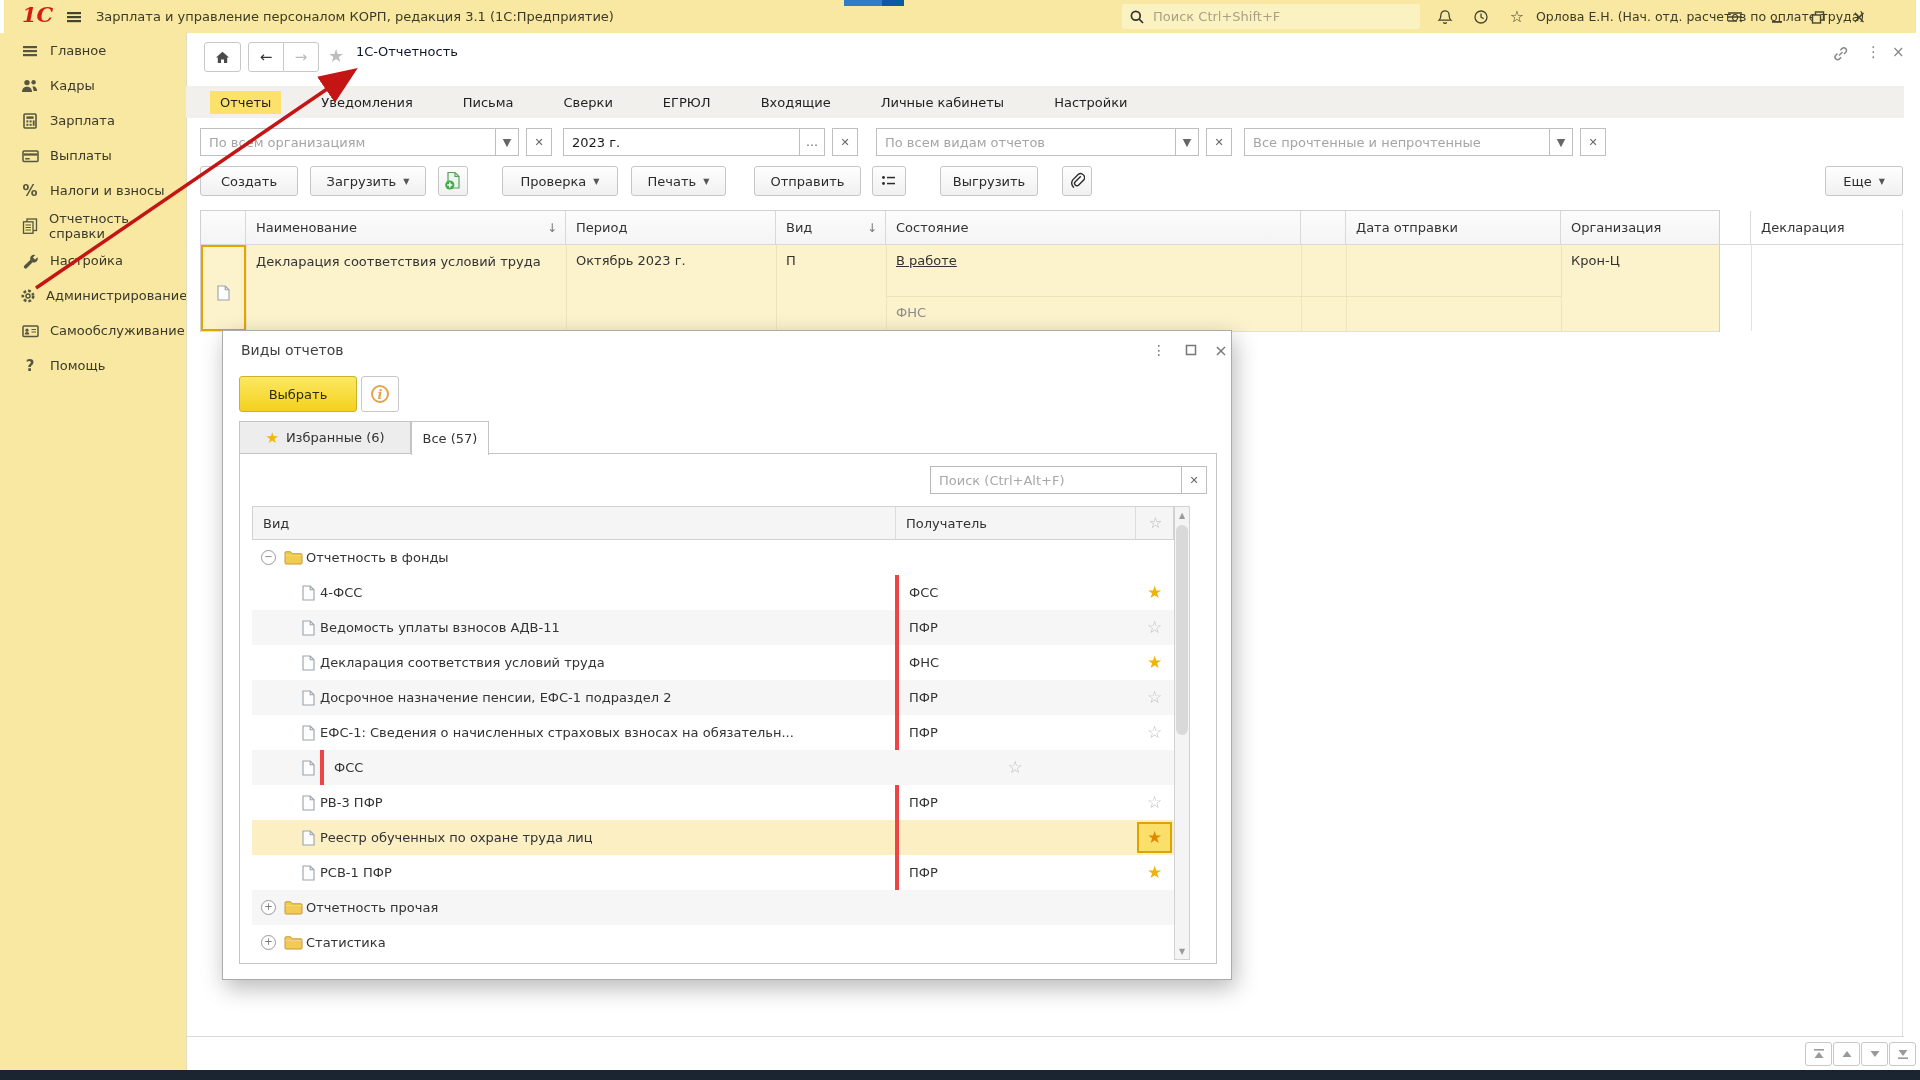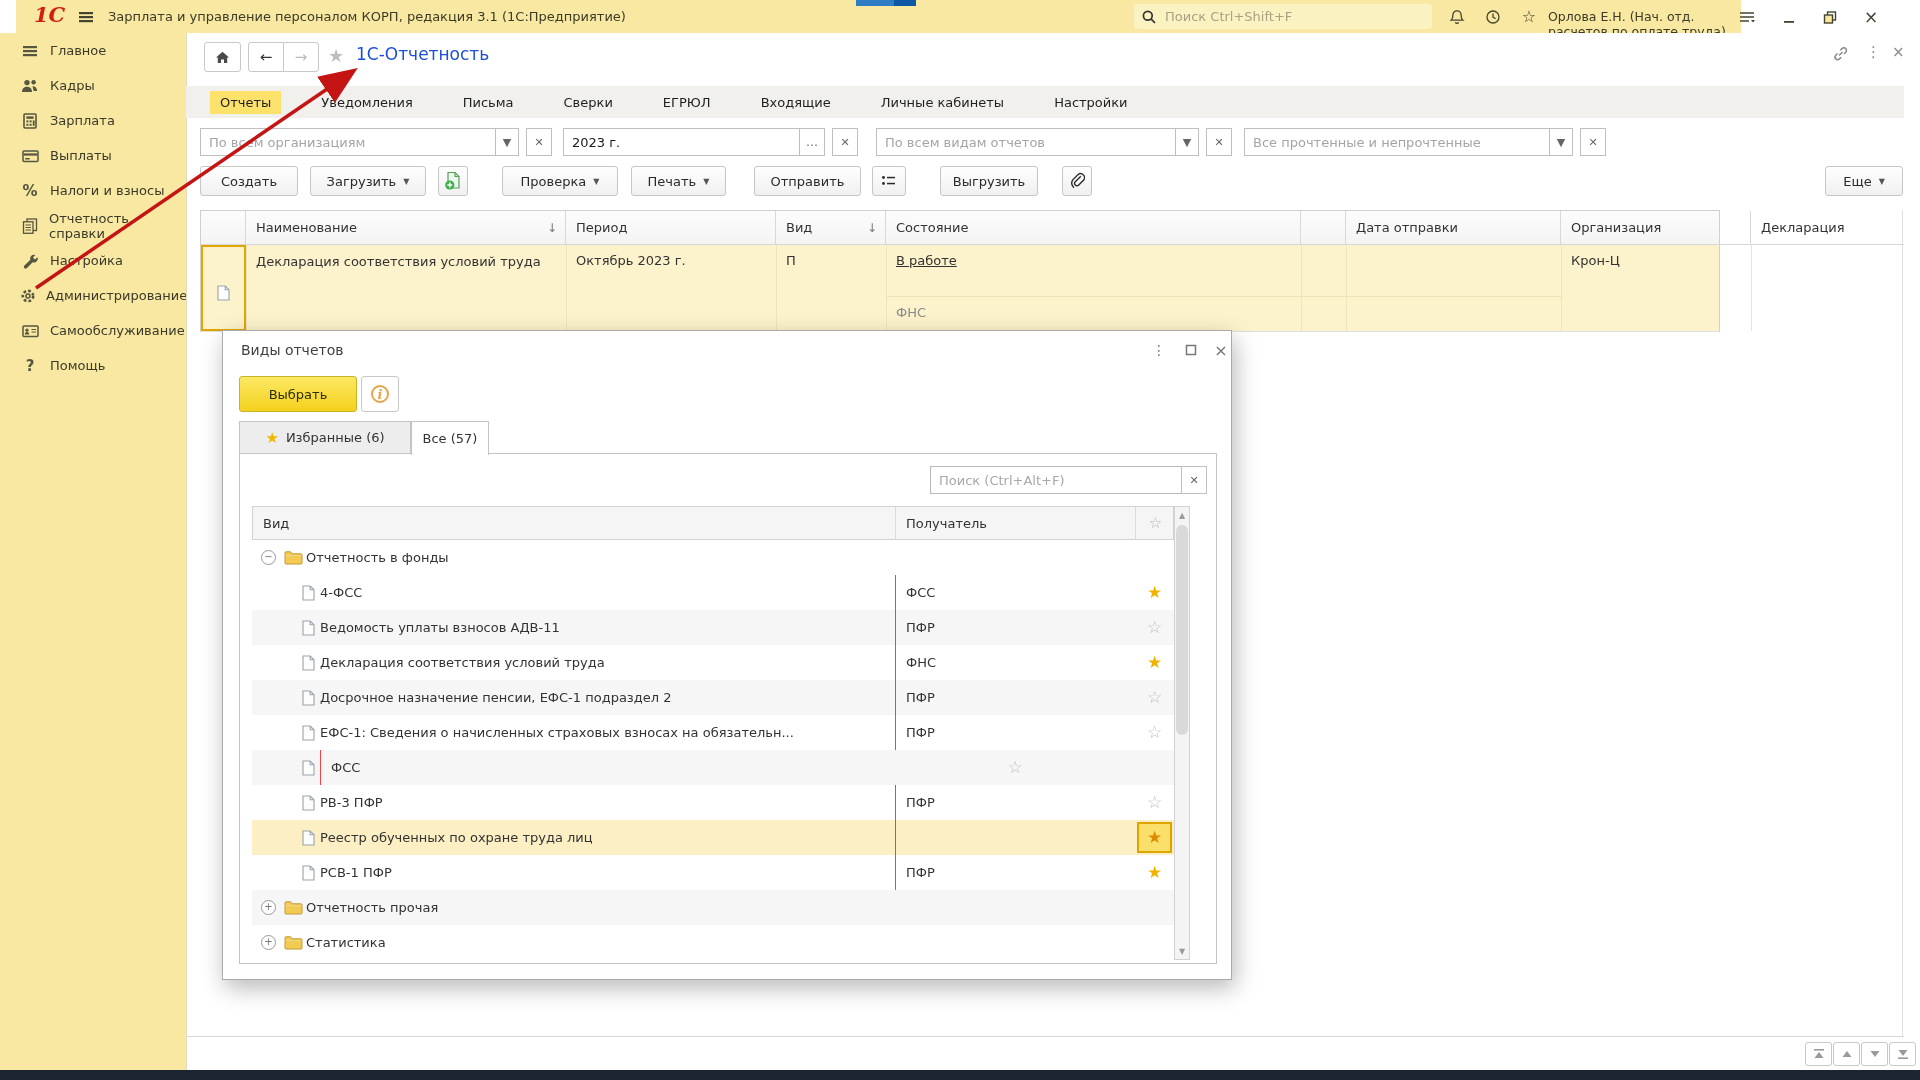--- a/index.html
+++ b/index.html
@@ -5,21 +5,21 @@
   html,body{margin:0;padding:0}
   body{width:1920px;height:1080px;position:relative;overflow:hidden;background:#fff;
        font-family:"DejaVu Sans","Liberation Sans",sans-serif;font-size:13px;color:#333}
   .abs{position:absolute;box-sizing:border-box}
   input{font:inherit;outline:none}
   .icn{display:inline-flex;align-items:center;justify-content:center}
   .icn svg{display:block}
   .tglyph{font-weight:bold}
 
   
-  .topbar{left:16px;top:0;width:1725px;height:33px;background:var(--c-brand-yellow,#F8E8A1);display:flex;align-items:center}
+  .topbar{left:4px;top:0;width:1912px;height:33px;background:var(--c-brand-yellow,#F8E8A1);display:flex;align-items:center}
   .sidebar{left:0;top:33px;width:186px;height:1037px;background:var(--c-brand-yellow,#F8E8A1)}
   .logo{position:absolute;left:18px;top:2px;font-family:"DejaVu Serif","Liberation Serif",serif;
         font-style:italic;font-weight:bold;font-size:21px;color:#D21F12}
   .apptitle{position:absolute;left:92px;top:9px;color:#3C3B28}
   .tb-btn{position:absolute;top:4px;height:25px;display:flex;align-items:center;justify-content:center;color:#45442F;cursor:default}
   .tb-search{position:absolute;left:1118px;top:4px;width:298px;height:25px;background:#FBF2C2;border-radius:3px;
              display:flex;align-items:center;padding:0 7px;box-sizing:border-box}
   .tb-search input{border:0;background:transparent;color:#6b6a50;width:250px;margin-left:6px}
   .tb-search input::placeholder{color:#A9A183}
   .username{position:absolute;left:1532px;top:9px;font-size:12.5px;color:#3C3B28}
@@ -32,21 +32,21 @@
   .bottomstrip{left:0;top:1070px;width:1920px;height:10px;background:var(--c-taskbar-dark,#1B2531)}
 
   
   .main{left:186px;top:33px;width:1734px;height:1037px;background:#fff;border-left:1px solid #E3DDC0}
 
   .hbtn{background:#fff;border:1px solid #C8C8C8;border-radius:3px;display:flex;align-items:center;justify-content:center;color:#4a4a4a}
   .navpair{display:flex}
   .navpair .half{width:36px;height:30px;border:1px solid #C8C8C8;background:#fff;display:flex;align-items:center;justify-content:center;font-size:15px;box-sizing:border-box}
   .navpair .half+.half{margin-left:-1px;border-radius:0 3px 3px 0}
   .navpair .half:first-child{border-radius:3px 0 0 3px}
-  .pagetitle{font-size:17px;color:#1d4ed8}
+  .pagetitle{font-size:13px;color:#0f172a}
   .hico{color:#8a8a8a}
 
   .tabstrip{left:186px;top:86px;width:1718px;height:32px;background:#F1F0ED;display:flex;align-items:center;padding-left:24px;box-sizing:border-box;gap:30px}
   .ptab{color:#1f1f1f;padding:4px 10px;white-space:nowrap;cursor:default}
   .ptab.active{background:#FCE16A}
 
   .fld{border:1px solid #BFBFBF;background:#fff;height:28px;box-sizing:border-box;padding:0 8px;color:#1a1a1a}
   .fld::placeholder{color:#A5A5A5}
   .fbtn{border:1px solid #BFBFBF;background:#fff;height:28px;box-sizing:border-box;display:inline-flex;align-items:center;justify-content:center;color:#666;font-size:11px}
   .funit{display:flex;position:absolute;top:128px}
@@ -102,21 +102,21 @@
          background:#F5F5F5;border:1px solid #D2D2D2;box-sizing:border-box}
   .lhead div{display:flex;align-items:center;padding-left:10px;border-right:1px solid #DBDBDB;box-sizing:border-box;color:#333}
   .lhead div:last-child{border-right:none;justify-content:center;padding:0;color:#B5B5B5;font-size:15px}
   .lrows{position:absolute;left:12px;top:86px;width:922px}
   .vr{height:35px;display:grid;align-items:center;background:#fff}
   .vr.alt{background:#F6F6F6}
   .vr.sel{background:#FBEFC3}
   .vr.item{grid-template-columns:44px 24px 575px 240px 39px}
   .vr.group{grid-template-columns:28px 26px 868px}
   .vr .vr-name,.vr .vr-label{overflow:hidden;white-space:nowrap;text-overflow:ellipsis;color:#333}
-  .vr .vr-recip{padding-left:10px;color:#333;border-left:1px solid #ef4444;height:35px;display:flex;align-items:center;box-sizing:border-box}
+  .vr .vr-recip{padding-left:10px;color:#333;border-left:4px solid #ef4444;height:35px;display:flex;align-items:center;box-sizing:border-box}
   .vr-star{justify-self:center;font-size:17px;line-height:1}
   .vr-star.fav{color:var(--c-favorite-star,#F0B400)}
   .vr-star.nofav{color:#C0C0C0}
   .vr-star.focus{width:35px;height:31px;display:flex;align-items:center;justify-content:center;
                  box-shadow:inset 0 0 0 2px #DFA300;background:#FAE06B;color:#E08A00}
   .expander{width:13px;height:13px;border:1px solid #999;border-radius:50%;font-size:10px;line-height:11px;text-align:center;color:#777;
             justify-self:end;margin-right:4px;background:#fff}
   .vscroll{position:absolute;left:934px;top:52px;width:16px;height:454px;border:1px solid #D2D2D2;background:#F4F4F4;box-sizing:border-box}
   .vthumb{position:absolute;left:1px;top:18px;width:12px;height:210px;background:#D9D9D9;border-radius:6px}
   .varr{position:absolute;left:0;width:14px;height:14px;display:flex;align-items:center;justify-content:center;color:#9a9a9a;font-size:8px}

